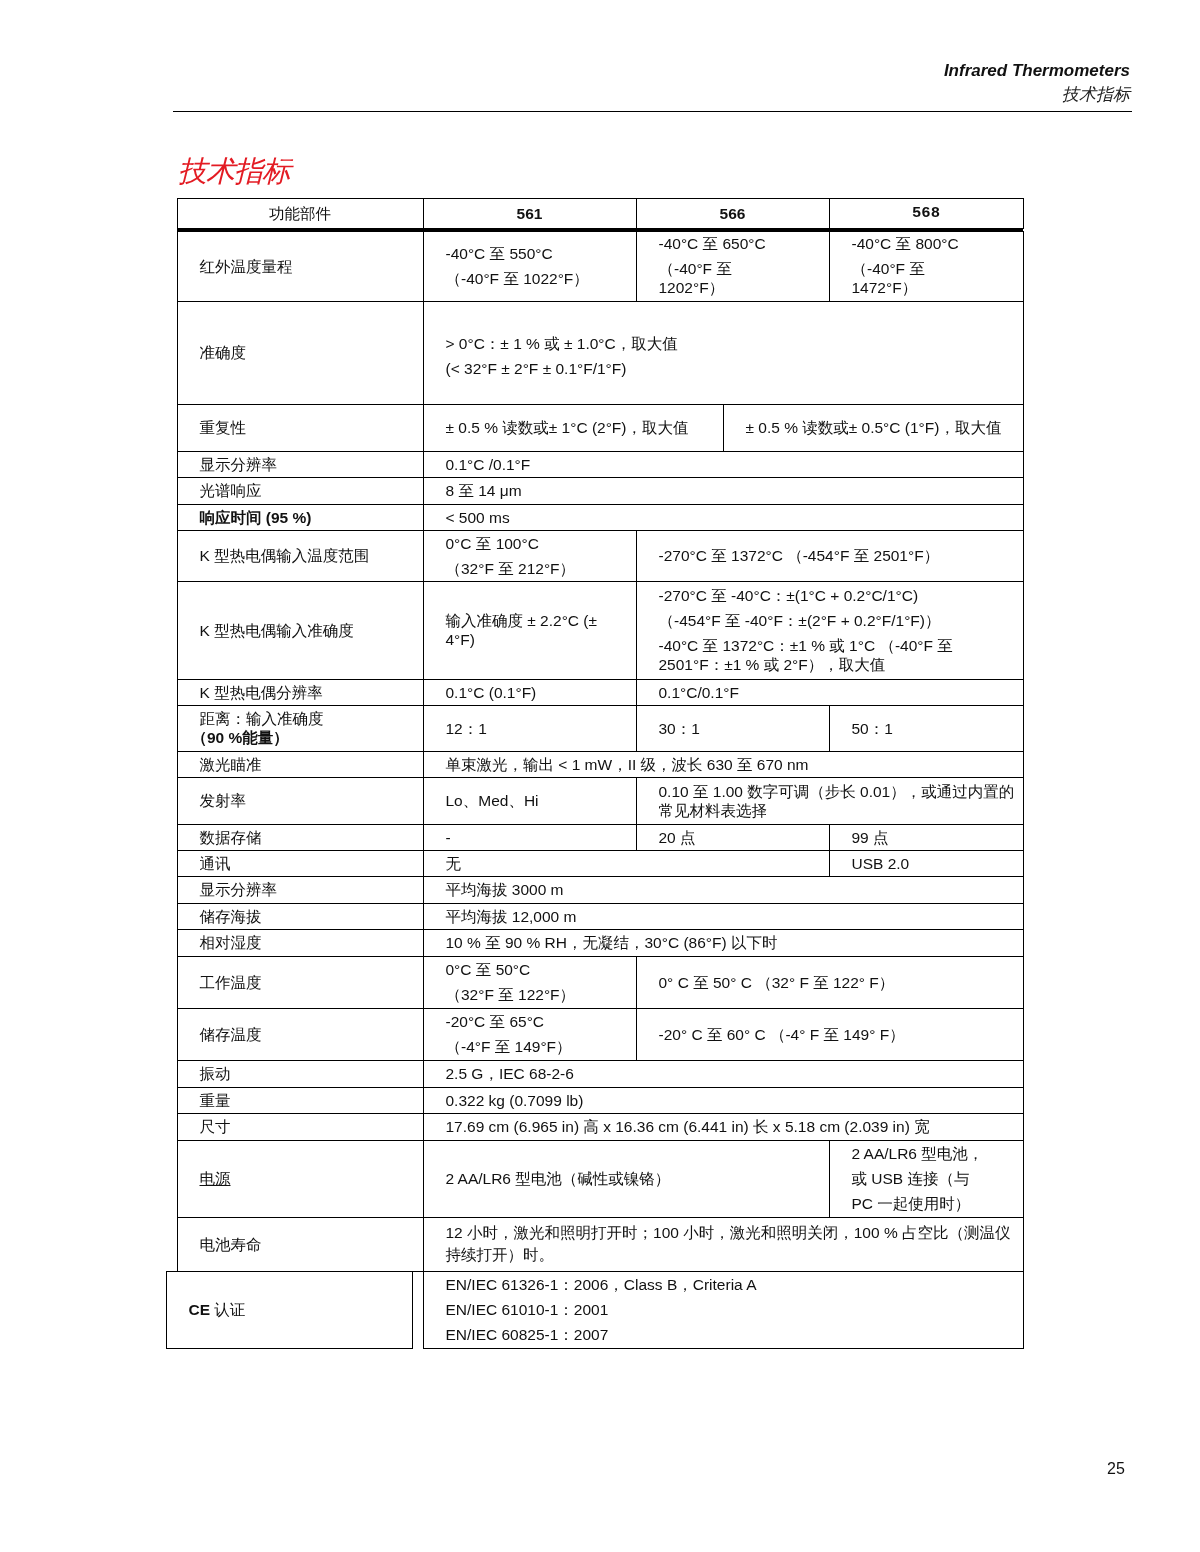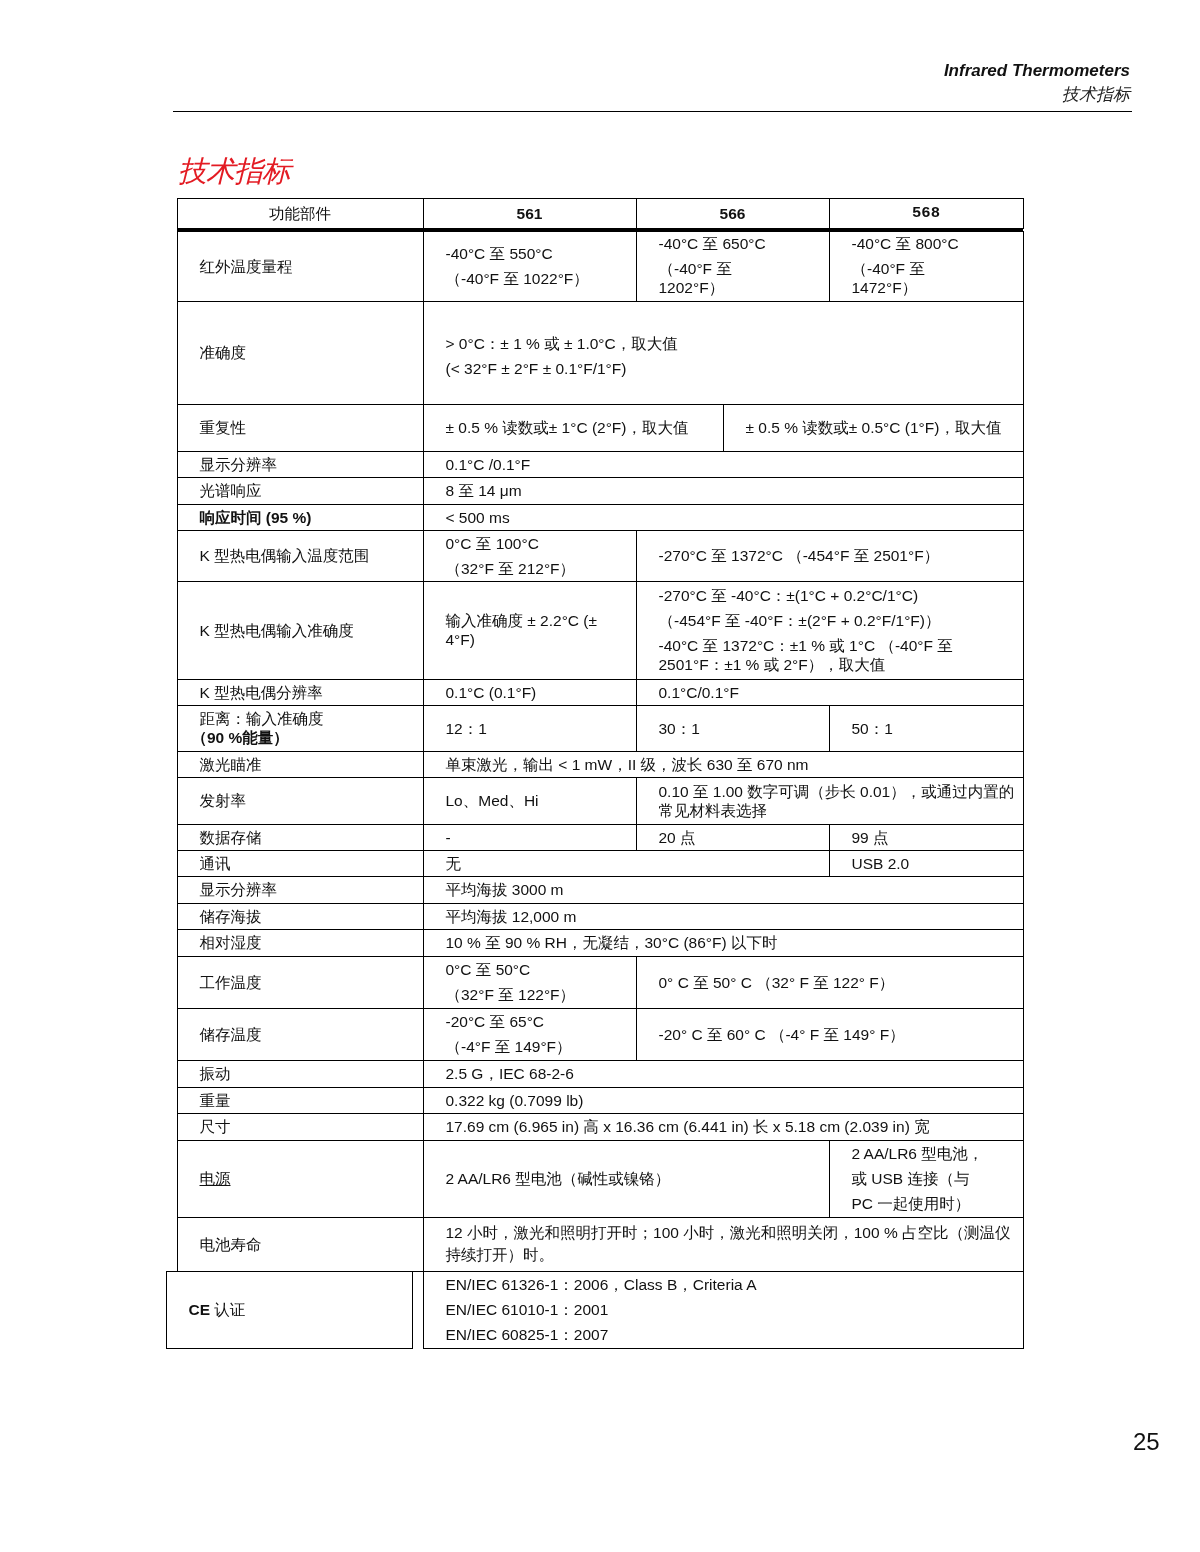--- a/index.html
+++ b/index.html
@@ -2,21 +2,21 @@
 <html><head>
 <meta charset="utf-8">
 <style>
   html, body { margin:0; padding:0; background:#fff; }
   body { width:1200px; height:1552px; position:relative; overflow:hidden;
          font-family:"Liberation Sans","DejaVu Sans",sans-serif; color:#111; }
   .hdr-title { position:absolute; right:70px; top:61px; font-size:17px; font-weight:bold; font-style:italic; }
   .hdr-sub { position:absolute; right:70px; top:83px; font-size:17px; font-style:italic; font-family:"DejaVu Serif",serif; color:#222; }
   .hdr-rule { position:absolute; left:173px; right:68px; top:111px; height:0; border-top:1.5px solid #000; }
   .page-title { position:absolute; left:178px; top:152px; font-size:29px; color:#e31b23; font-style:italic; font-family:"DejaVu Sans",sans-serif; letter-spacing:-1px; }
-  .page-num { position:absolute; left:1107px; top:1428px; font-size:24px;margin-left:26px; }
+  .page-num { position:absolute; left:1107px; top:1460px; font-size:16px; }
   .tbl { position:absolute; left:0; top:0; }
   .cell { position:absolute; box-sizing:border-box; border:1px solid #000; margin:-0.5px 0 0 -0.5px;
           font-size:15.5px; line-height:19px; display:flex; flex-direction:column; justify-content:center; padding:0 6px 0 22px; }
   .cell.h { justify-content:center; align-items:center; padding:0; font-weight:bold; }
   .cell.h.lbl { font-weight:normal; }
   .cell.lab { padding-left:22px; }
   .cell.lab .b { font-weight:bold; }
   .cell .ln { display:block; white-space:nowrap; }
   .cell .wr { display:block; white-space:normal; }
   .cell .sp { margin-top:6px; }

